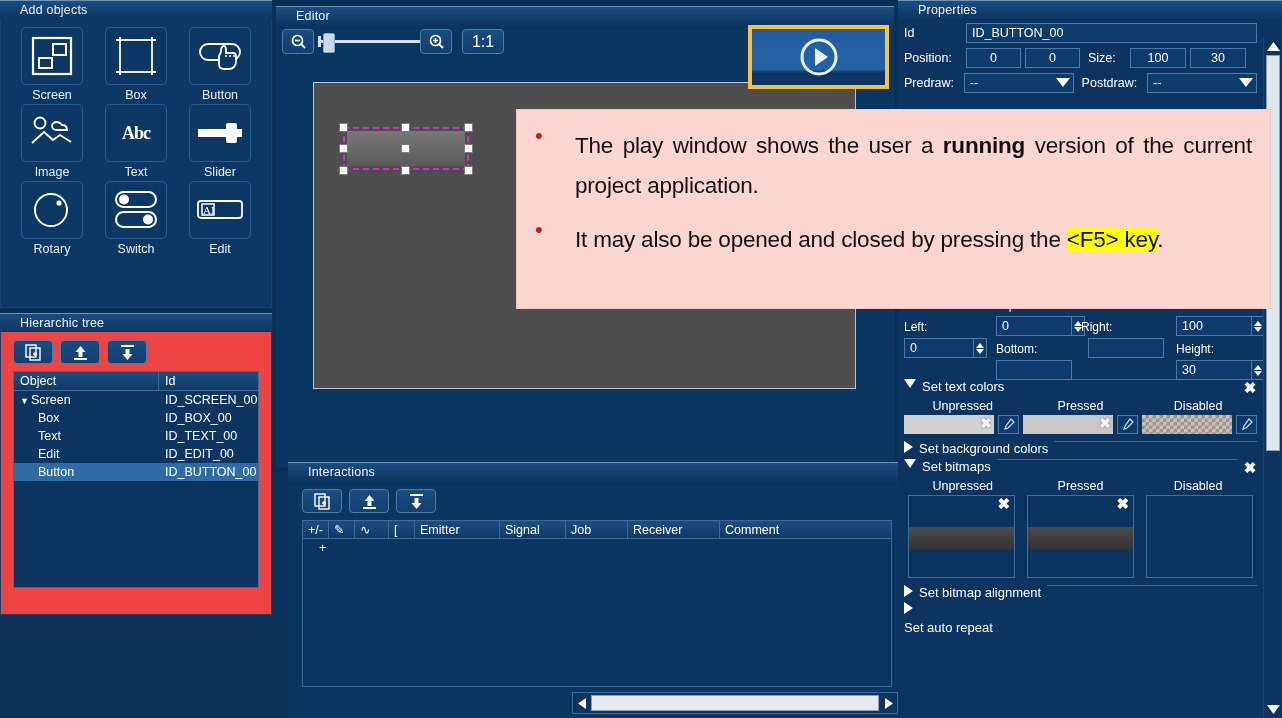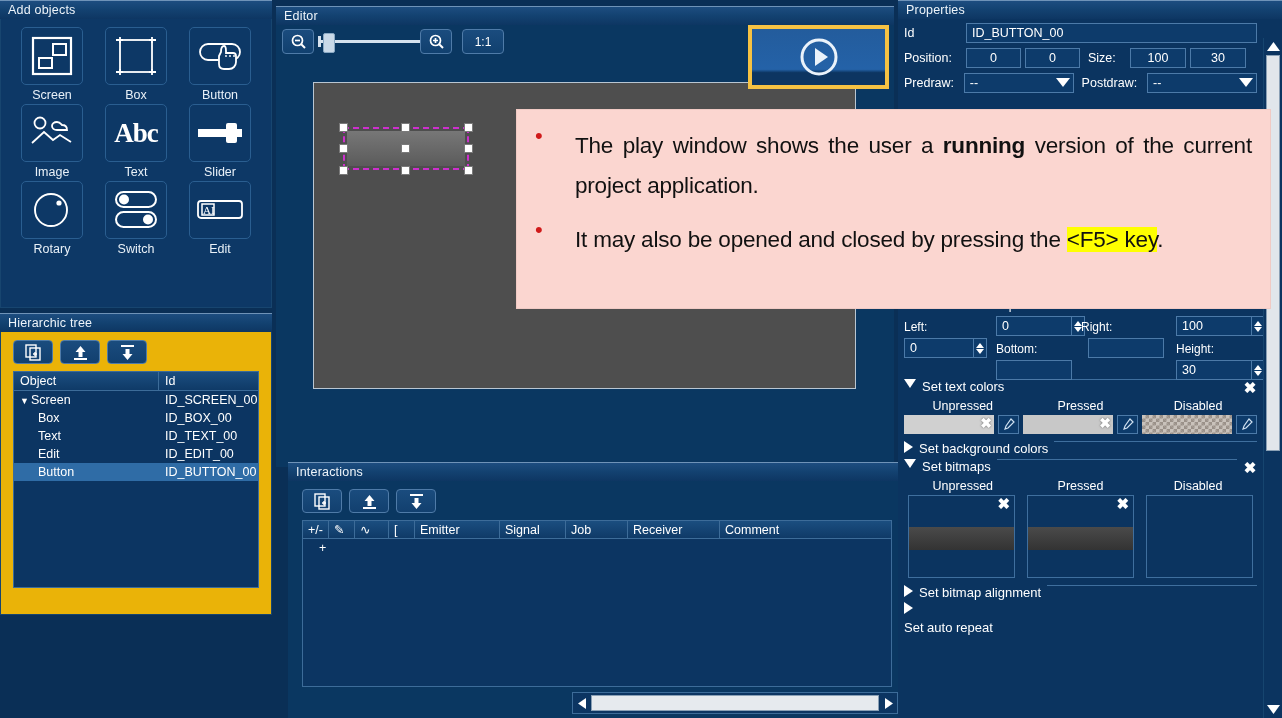--- a/index.html
+++ b/index.html
@@ -8,21 +8,21 @@
     background:#0a2f56;
     font-family:"Liberation Sans", sans-serif;
     font-size:12px;color:#ffffff;
     -webkit-font-smoothing:antialiased;
   }
   .app{position:relative;width:1282px;height:718px;}
 
   
   .panel{position:absolute;box-sizing:border-box;background:#0b3460;}
   .panel-title{
-    height:19px;line-height:19px;padding-left:8px;
+    height:19px;line-height:19px;padding-left:20px;
     background:linear-gradient(to bottom,#1d4d80 0%,#134271 45%,#0d3561 100%);
     border-top:1px solid #6f93b8;
     font-size:12.5px;color:#eef4fa;letter-spacing:.2px;
   }
   .panel-body{position:absolute;left:0;right:0;top:19px;bottom:0;background:#0b3460;}
 
   
   #addObjects{left:0;top:0;width:272px;height:308px;}
   #addObjects .panel-body{background:#0d3866;border:1px solid #17456f;border-top:none;}
   .obj-grid{
@@ -31,21 +31,21 @@
   }
   .obj-cell{display:flex;flex-direction:column;align-items:center;}
   .obj-icon{
     width:60px;height:56px;border:1px solid #2a5e90;border-radius:5px;
     background:#0d3866;display:flex;align-items:center;justify-content:center;
   }
   .obj-label{margin-top:3px;font-size:12.5px;color:#e9f1f8;}
 
   
   #hierTree{left:0;top:313px;width:272px;height:302px;}
-  #hierTree .panel-body{background:#eab308;border:1px solid #17456f;border-top:none;}
+  #hierTree .panel-body{background:#ef4444;border:1px solid #17456f;border-top:none;}
   .tool-row{display:flex;gap:7px;padding:8px 0 7px 12px;}
   .tool-btn{
     width:38px;height:22px;border:1px solid #4f7ba8;border-radius:4px;
     background:linear-gradient(to bottom,#1a4c7e,#12406f);
     display:flex;align-items:center;justify-content:center;cursor:pointer;
   }
   .tree-wrap{margin:0 12px;border:1px solid #3d6c99;background:#0c3562;height:215px;overflow:hidden;}
   .tree-head{display:flex;height:18px;line-height:18px;
     background:linear-gradient(to bottom,#1b4e80,#0f3a67);
     border-bottom:1px solid #3d6c99;font-size:12.5px;}
@@ -79,21 +79,21 @@
   #editor .panel-body{background:#0a3761;}
   .ed-toolbar{position:relative;height:32px;}
   .zbtn{
     position:absolute;top:4px;width:30px;height:23px;border-radius:4px;
     border:1px solid #4f7ba8;background:linear-gradient(to bottom,#1a4c7e,#11406f);
     display:flex;align-items:center;justify-content:center;cursor:pointer;
   }
   .ratio-btn{
     position:absolute;top:4px;left:186px;width:40px;height:23px;border-radius:4px;
     border:1px solid #4f7ba8;background:linear-gradient(to bottom,#1a4c7e,#11406f);
-    display:flex;align-items:center;justify-content:center;font-size:12px;cursor:pointer;
+    display:flex;align-items:center;justify-content:center;font-size:16px;cursor:pointer;
   }
   .slider-track{position:absolute;top:15px;left:42px;width:132px;height:3px;background:#d6e2ee;}
   .slider-tick{position:absolute;top:11px;left:42px;width:3px;height:11px;background:#d6e2ee;}
   .slider-knob{position:absolute;top:8px;left:47px;width:10px;height:18px;border-radius:2px;
     background:#c9d9e8;border:1px solid #8aa9c4;cursor:pointer;}
 
   .canvas{position:absolute;left:37px;top:57px;width:543px;height:307px;
     background:#4e4e4e;border:1px solid #b9c6d2;box-sizing:border-box;}
   .sel-obj{position:absolute;left:33px;top:48px;width:118px;height:35px;
     background:linear-gradient(to bottom,#777,#5b5b5b);}
@@ -231,21 +231,21 @@
               <circle cx="11" cy="9" r="5.5" fill="none" stroke="#fff" stroke-width="1.8"></circle>
               <path d="M28 16c-3 0-5-2-5-4s2-4 5-4 4 2 5 3c3 0 5 2 5 5H26" fill="none" stroke="#fff" stroke-width="1.8"></path>
               <path d="M3 29l12-11 9 8 7-5 11 7" fill="none" stroke="#fff" stroke-width="1.8"></path>
             </svg>
           </div>
           <div class="obj-label">Image</div>
         </div>
 
         <div class="obj-cell">
           <div class="obj-icon">
-            <span style="font-size:27px;font-weight:bold;font-family:'Liberation Serif',serif;letter-spacing:-1px;">Abc</span>
+            <span style="font-size:18px;font-weight:bold;font-family:'Liberation Serif',serif;letter-spacing:-1px;">Abc</span>
           </div>
           <div class="obj-label">Text</div>
         </div>
 
         <div class="obj-cell">
           <div class="obj-icon">
             <svg width="48" height="34" viewBox="0 0 48 34">
               <rect x="2" y="13" width="32" height="8" fill="#fff"></rect>
               <rect x="30" y="7" width="11" height="20" rx="2" fill="#fff"></rect>
               <rect x="39" y="13" width="7" height="8" fill="#fff"></rect>

